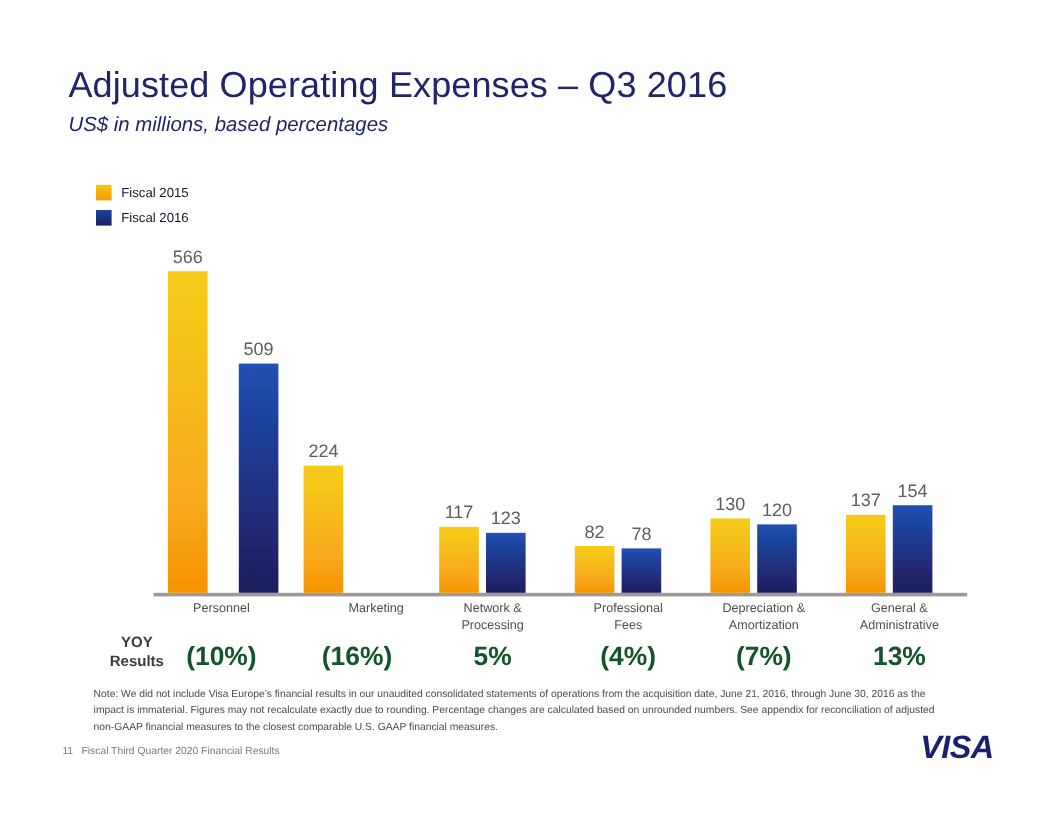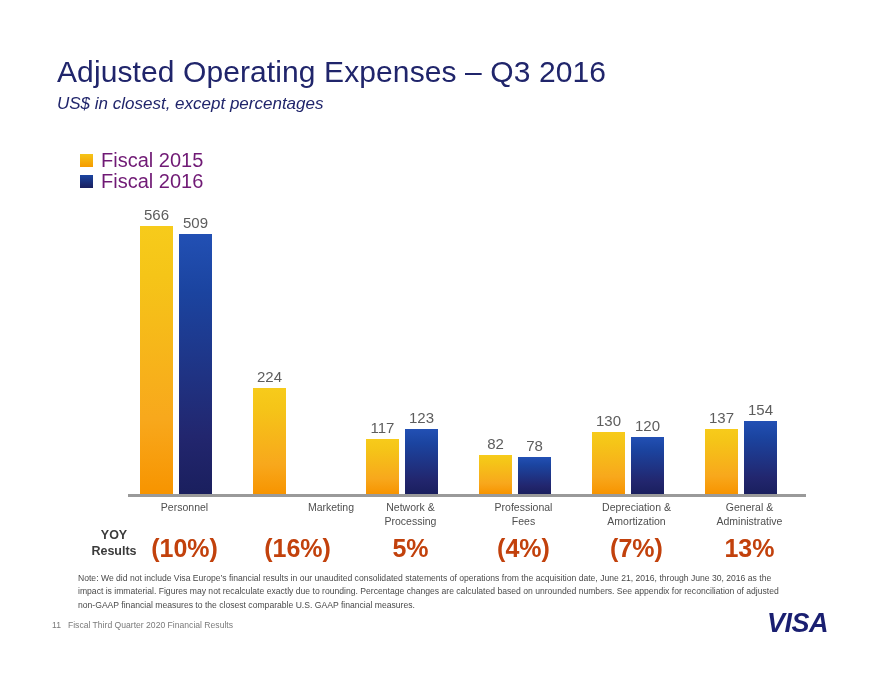--- a/index.html
+++ b/index.html
@@ -51,22 +51,22 @@
     height: 21px;
   }
   .legend-swatch {
     width: 13px;
     height: 13px;
     margin-right: 8px;
   }
   .legend-swatch.s2015 { background: linear-gradient(180deg, #f5c518 0%, #f59b00 100%); }
   .legend-swatch.s2016 { background: linear-gradient(180deg, #1b44a0 0%, #1a1f5e 100%); }
   .legend-label {
-    font-size: 20px;
-    color: #701a75;
+    font-size: 11px;
+    color: #0f172a;
   }
 
   
   .chart {
     position: absolute;
     left: 128px;
     top: 200px;
     width: 678px;
     height: 298px;
   }
@@ -149,23 +149,23 @@
     position: absolute;
     left: 128px;
     top: 534px;
     width: 678px;
     height: 28px;
   }
   .yoy {
     position: absolute;
     width: 113px;
     text-align: center;
-    font-size: 25px;
+    font-size: 22px;
     font-weight: bold;
-    color: #c2410c;
+    color: #14532d;
   }
 
   
   .footnote {
     position: absolute;
     left: 78px;
     top: 572px;
     width: 718px;
     font-size: 8.6px;
     line-height: 1.55;
@@ -192,55 +192,55 @@
     color: #1a1f71;
     letter-spacing: -0.5px;
     font-family: "Liberation Sans", sans-serif;
   }
 </style>
 </head>
 <body>
 
 <div class="title-block">
   <div class="slide-title">Adjusted Operating Expenses – Q3 2016</div>
-  <div class="slide-subtitle">US$ in closest, except percentages</div>
+  <div class="slide-subtitle">US$ in millions, based percentages</div>
 </div>
 
 <div class="legend">
   <div class="legend-row">
     <span class="legend-swatch s2015"></span>
     <span class="legend-label">Fiscal 2015</span>
   </div>
   <div class="legend-row">
     <span class="legend-swatch s2016"></span>
     <span class="legend-label">Fiscal 2016</span>
   </div>
 </div>
 
 <div class="chart">
   <div class="plot" id="plot">
     <div class="axis-line"></div>
   <div class="group" style="left: 0px;">
         <div class="bar b2015" style="height: 268.394px;">
           <span class="bar-value">566</span>
         </div>
-        <div class="bar b2016" style="height: 260px;">
+        <div class="bar b2016" style="height: 191px; margin-left: 20px;">
           <span class="bar-value">509</span>
         </div>
       </div>
       <div class="group" style="left: 113px;">
         <div class="bar b2015" style="height: 106.219px;">
           <span class="bar-value">224</span>
         </div>
       </div>
       <div class="group" style="left: 226px;">
         <div class="bar b2015" style="height: 55.4806px;">
           <span class="bar-value">117</span>
         </div>
-        <div class="bar b2016" style="height: 65px;">
+        <div class="bar b2016" style="height: 50px;">
           <span class="bar-value">123</span>
         </div>
       </div>
       <div class="group" style="left: 339px;">
         <div class="bar b2015" style="height: 38.8839px;">
           <span class="bar-value">82</span>
         </div>
         <div class="bar b2016" style="height: 36.9871px;">
           <span class="bar-value">78</span>
         </div>
@@ -259,21 +259,21 @@
         </div>
         <div class="bar b2016" style="height: 73.0258px;">
           <span class="bar-value">154</span>
         </div>
       </div>
     </div>
 </div>
 
 <div class="cat-row" id="cat-row">
     <div class="cat" style="left: 0px;">Personnel</div>
-    <div class="cat" style="left: 113px; text-align: right;">Marketing</div>
+    <div class="cat" style="left: 129px;">Marketing</div>
     <div class="cat" style="left: 226px;">Network &amp;<br>Processing</div>
     <div class="cat" style="left: 452px;">Depreciation &amp;<br>Amortization</div>
     <div class="cat" style="left: 339px;">Professional<br>Fees</div>
     <div class="cat" style="left: 565px;">General &amp;<br>Administrative</div>
   </div>
 
 <div class="yoy-label">
   <span>YOY</span><br>
   <span>Results</span>
 </div>

